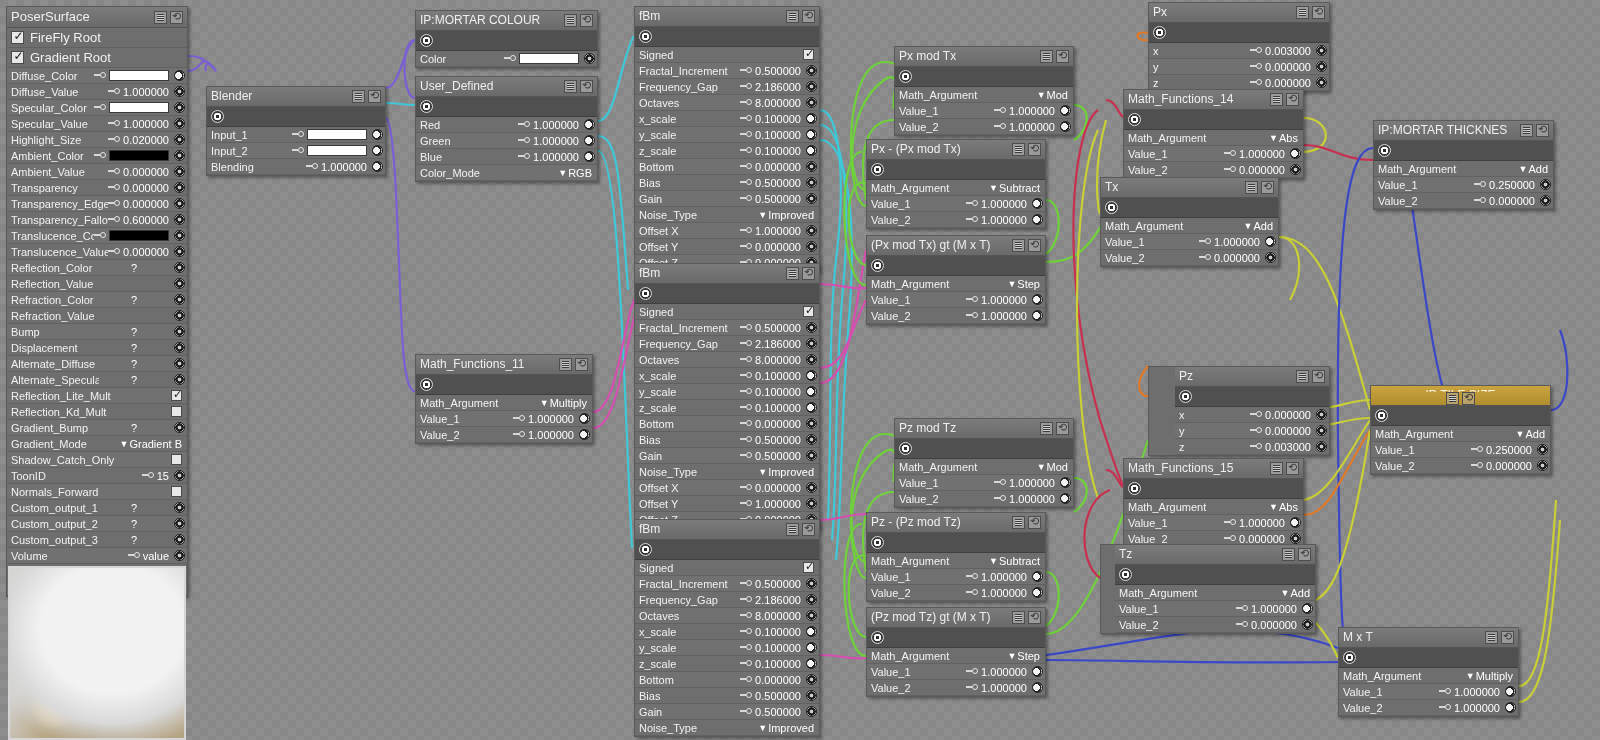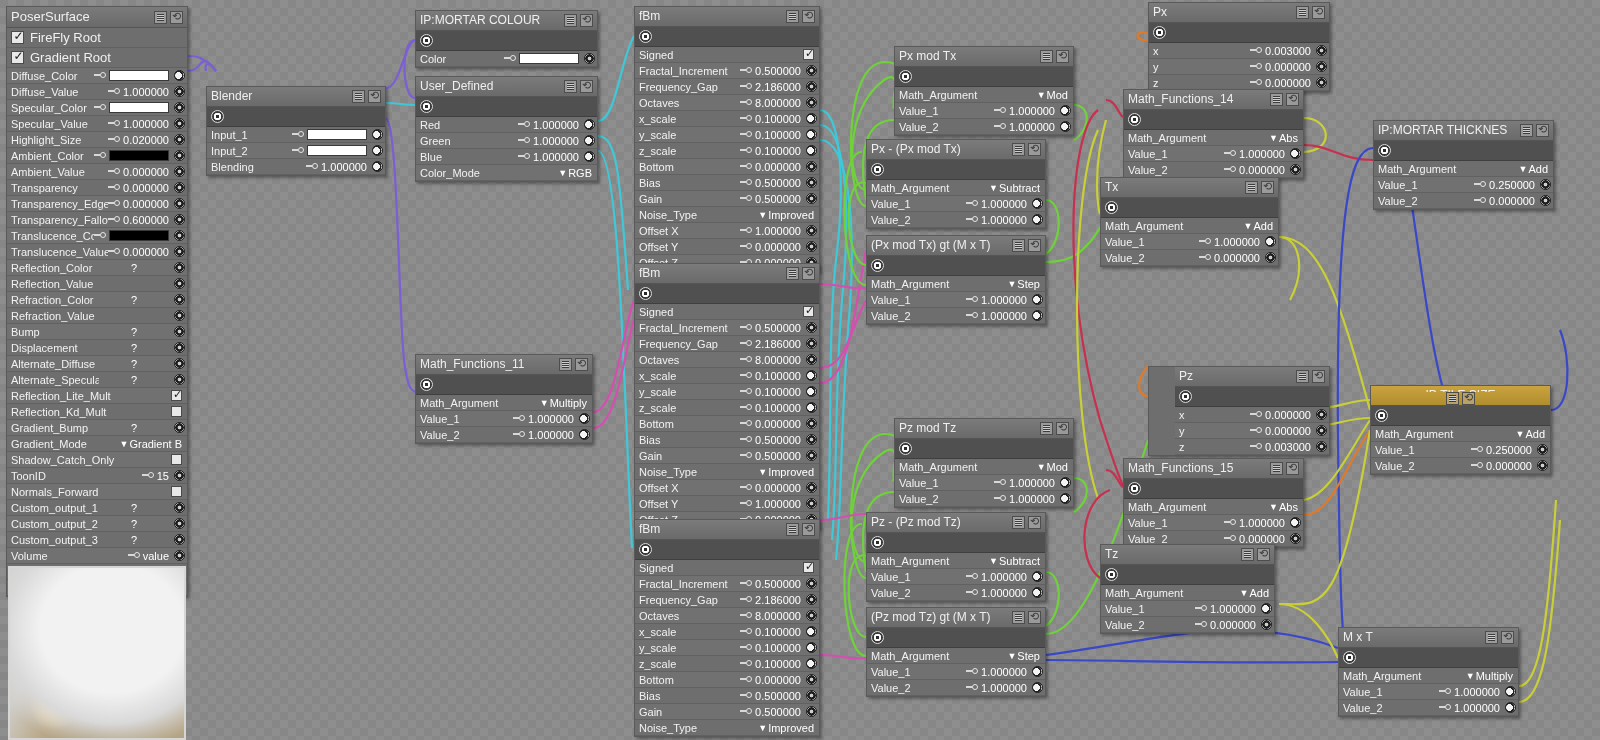--- a/index.html
+++ b/index.html
@@ -1379,21 +1379,21 @@
     </div>
     <div class="prow">
       <span class="plabel">Value_2</span>
       <div class="pmid">
         <span class="plug"></span>
         <span class="pval">0.000000</span>
       </div>
       <span class="knob"></span>
     </div>
   </div>
-<div class="node" style="left: 1100px; top: 544px; width: 175px;">
+<div class="node" style="left: 1100px; top: 544px; width: 216px; padding-left: 14px;">
     <div class="title">
       <span class="tname">Tz</span>
       <div class="hbtns">
         <div class="hbtn list"></div>
         <div class="hbtn refresh"></div>
       </div>
     </div>
     <div class="outrow">
       <div class="socket"></div>
     </div>

